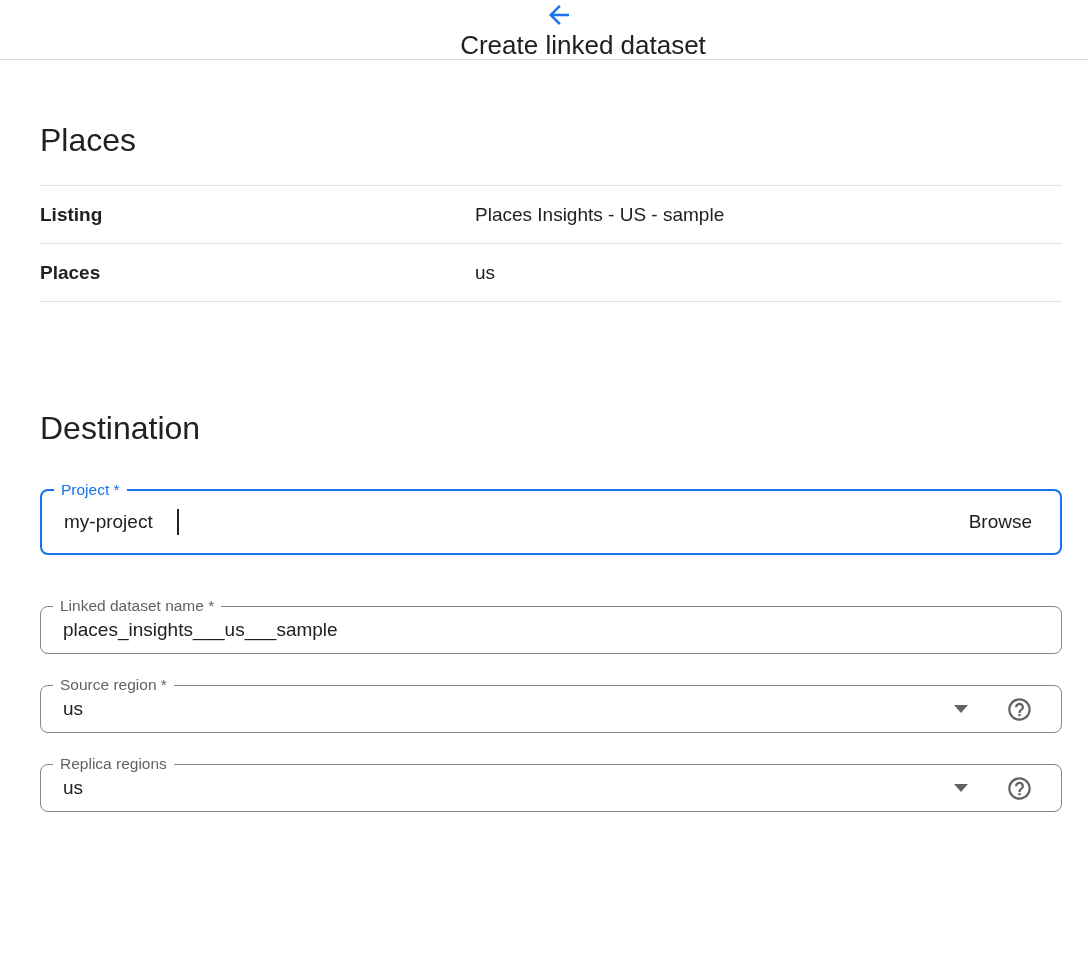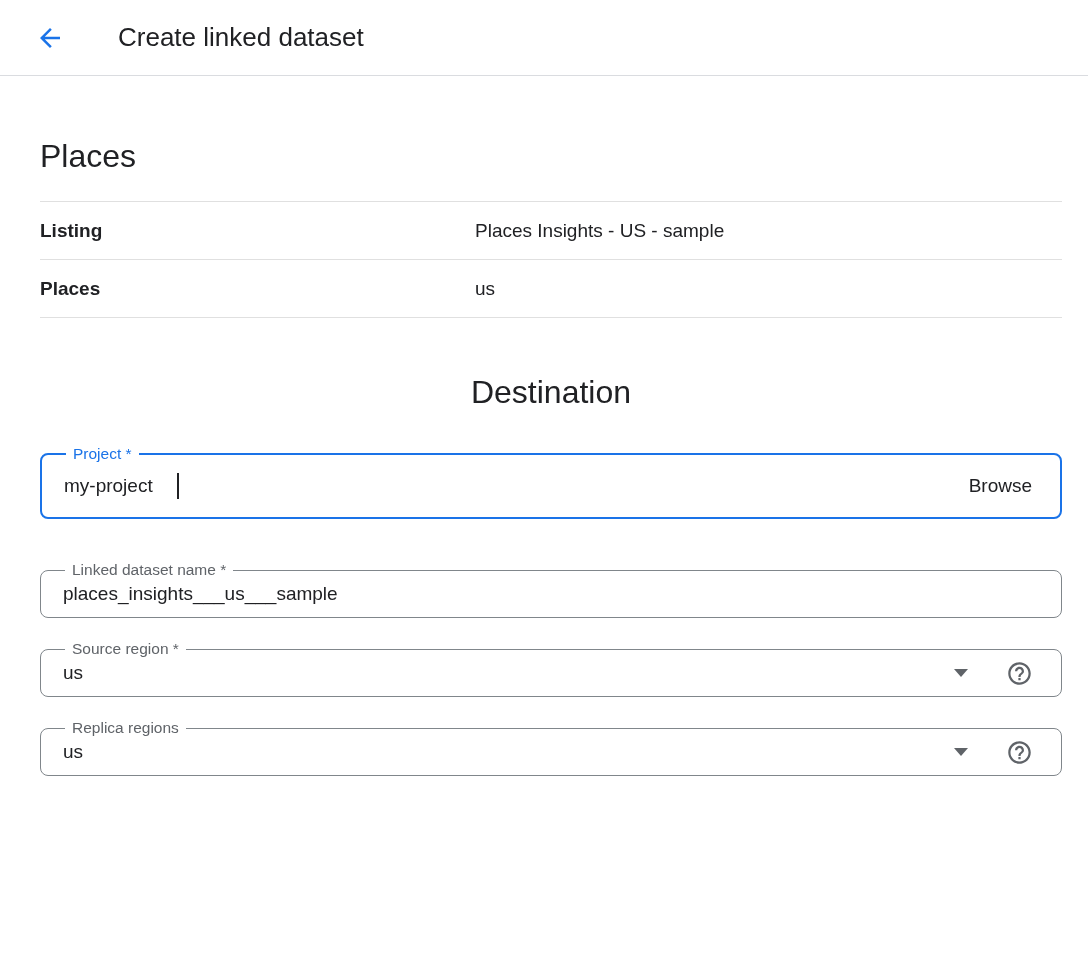--- a/index.html
+++ b/index.html
@@ -14,23 +14,24 @@
     width: 1088px;
     height: 976px;
     background: #ffffff;
     overflow: hidden;
   }
 
   
   .header {
     display: flex;
     align-items: center;
-    height: 76px;
+    height: 60px;
     border-bottom: 1px solid #dadce0;
     padding-left: 30px;
+    flex-direction: column;
   }
   .back-btn {
     width: 40px;
     height: 40px;
     border: none;
     background: transparent;
     padding: 0;
     display: flex;
     align-items: center;
     justify-content: center;
@@ -48,21 +49,21 @@
   
   .main { padding: 0 26px 0 40px; }
 
   .section-heading {
     font-size: 32px;
     font-weight: 400;
     color: #202124;
     margin: 0;
   }
   .heading-source { margin-top: 62px; margin-bottom: 26px; }
-  .heading-destination { margin-top: 56px; margin-bottom: 42px; text-align: center; }
+  .heading-destination { margin-top: 108px; margin-bottom: 42px; }
 
   
   .info-table { border-top: 1px solid #e0e0e0; }
   .info-row {
     display: flex;
     align-items: center;
     height: 58px;
     border-bottom: 1px solid #e0e0e0;
   }
   .info-label {
@@ -87,21 +88,21 @@
     background: #ffffff;
   }
   .field.focused {
     border: 2px solid #1a73e8;
     height: 66px;
     margin-bottom: 51px;
   }
   .field-label {
     position: absolute;
     top: -11px;
-    left: 24px;
+    left: 12px;
     background: #ffffff;
     padding: 0 7px;
     font-size: 15.5px;
     color: #5f6368;
     white-space: nowrap;
     line-height: 20px;
   }
   .field.focused .field-label { color: #1a73e8; }
   .field-value {
     flex: 1;

